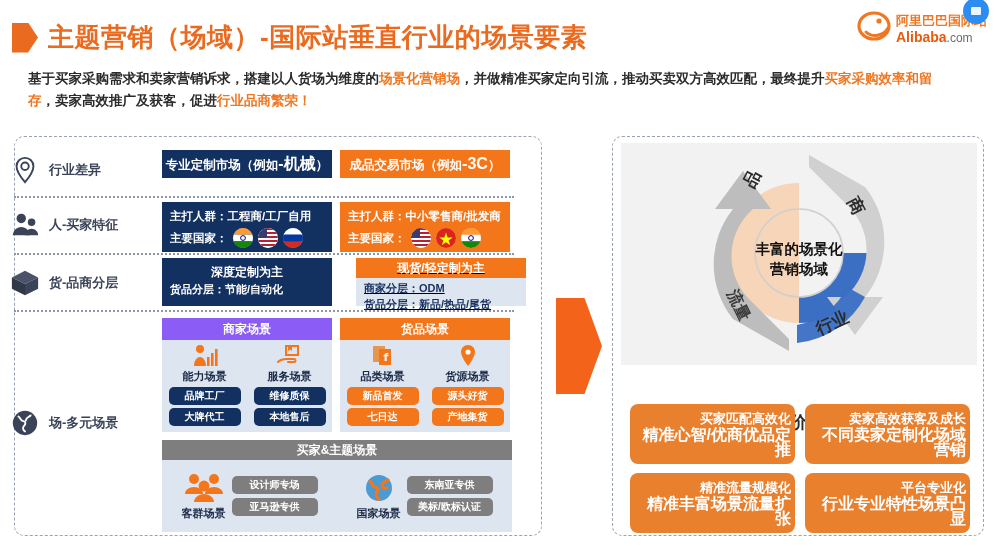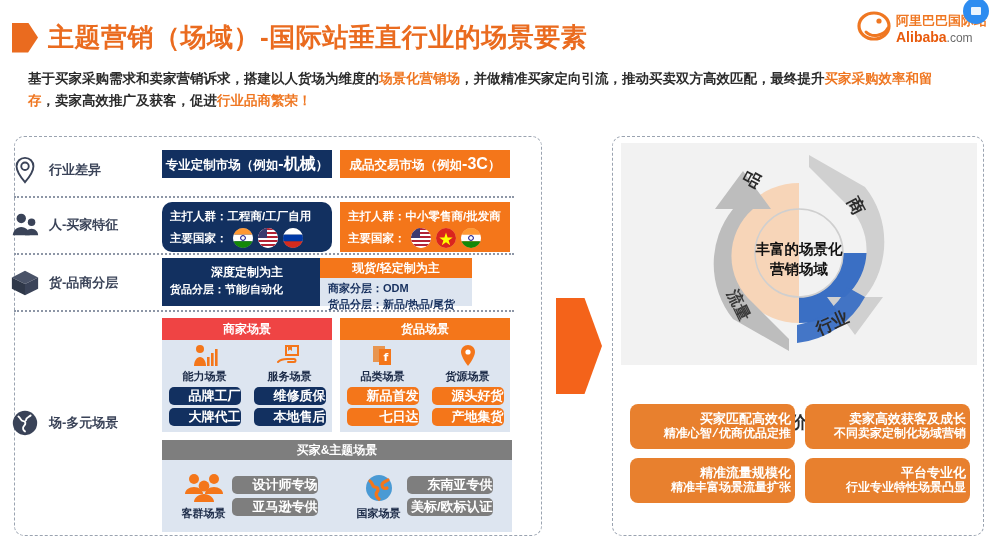--- a/index.html
+++ b/index.html
@@ -59,22 +59,22 @@
   .body-lines { font-size: 11px; font-weight: bold; line-height: 16px; padding-left: 8px; }
 
   
   .scene-wrap { position: absolute; }
   .scene-head { height: 22px; line-height: 22px; text-align: center; color: #fff;
      font-weight: bold; font-size: 12px; }
   .scene-body { background: #dde5f0; padding: 4px 0 6px; display: flex; }
   .scene-col { flex: 1; display: flex; flex-direction: column; align-items: center; gap: 3px; }
   .scene-ic { width: 26px; height: 24px; }
   .scene-name { font-size: 11px; font-weight: bold; color: #1b2a47; margin-top: -2px; }
-  .pill { width: 72px; height: 18px; line-height: 18px; text-align: right;
-     border-radius: 5px; font-size: 13px; font-weight: bold; color: #fff; }
+  .pill { width: 72px; height: 18px; line-height: 18px; text-align: center;
+     border-radius: 5px; font-size: 10px; font-weight: bold; color: #fff; }
   .pill-navy { background: #123060; }
   .pill-orange { background: #f4761a; }
   .pill-gray { background: #7e7e7e; }
 
   
   .buyer-wrap { position: absolute; left: 162px; top: 440px; width: 350px; }
   .buyer-head { height: 20px; line-height: 20px; text-align: center; background: #7e7e7e;
      color: #fff; font-weight: bold; font-size: 12px; }
   .buyer-body { background: #dde5f0; height: 72px; display: flex; align-items: center; }
   .buyer-cell { flex: 1; display: flex; align-items: center; justify-content: center; gap: 6px; }
@@ -97,21 +97,21 @@
      font-size: 14.5px; font-weight: bold; color: #111; line-height: 20px; }
 
   .value-head { position: absolute; left: 24px; top: 372px; display: flex; align-items: center; gap: 8px; margin-top: 40px; }
   .value-head .vt { font-size: 17px; font-weight: bold; color: #2a2a2a; }
 
   .cards { position: absolute; left: 630px; top: 404px; width: 340px;
      display: grid; grid-template-columns: 1fr 1fr; gap: 9px 10px; }
   .vcard { background: #e8802e; border-radius: 8px; color: #fff; text-align: right;
      padding: 6px 4px 7px; }
   .vcard .t1 { font-size: 13px; font-weight: bold; line-height: 17px; }
-  .vcard .t2 { font-size: 12px; font-weight: bold; line-height: 15px; font-family: Liberation Mono, monospace; }
+  .vcard .t2 { font-size: 16px; font-weight: bold; line-height: 15px; }
 </style>
 </head>
 <body>
 
 <div class="page">
 
   <div class="logo-wrap">
     <svg class="logo-svg" viewBox="0 0 135 48">
       <g transform="translate(2,8)">
         <ellipse cx="16" cy="14" rx="15" ry="13" fill="none" stroke="#ef7722" stroke-width="3.2"></ellipse>
@@ -174,21 +174,21 @@
   <div class="hsep" style="top:196px;"></div>
   <div class="hsep" style="top:253px;"></div>
   <div class="hsep" style="top:310px;"></div>
 
   <div class="colblk hdr-navy" style="left:162px;top:150px;width:170px;height:28px;">
     <div class="blk-title" style="line-height:28px;">
       <span>专业定制市场（例如</span><span class="sm">-机械</span><span>）</span>
     </div>
   </div>
 
-  <div class="colblk navy-body" style="left:162px;top:202px;width:170px;height:50px;padding-top:6px;border-radius:10px;">
+  <div class="colblk navy-body" style="left:162px;top:202px;width:170px;height:50px;padding-top:6px;">
     <div class="kv">
       <span>主打人群：</span><span class="val">工程商/工厂自用</span>
     </div>
     <div class="flagrow" style="margin-top:3px;">
       <span class="kv" style="padding-left:0;">主要国家：</span>
       <span class="flag">
         <svg viewBox="0 0 20 20">
             <rect width="20" height="6.7" fill="#ff9933"></rect>
             <rect y="6.7" width="20" height="6.6" fill="#fff"></rect>
             <rect y="13.3" width="20" height="6.7" fill="#138808"></rect>
@@ -258,30 +258,30 @@
         <svg viewBox="0 0 20 20">
             <rect width="20" height="6.7" fill="#ff9933"></rect>
             <rect y="6.7" width="20" height="6.6" fill="#fff"></rect>
             <rect y="13.3" width="20" height="6.7" fill="#138808"></rect>
             <circle cx="10" cy="10" r="2.4" fill="none" stroke="#000080" stroke-width="1"></circle>
           </svg>
       </span>
     </div>
   </div>
 
-  <div class="colblk" style="left:320px;top:258px;width:152px;height:48px;">
+  <div class="colblk" style="left:356px;top:258px;width:170px;height:48px;text-decoration:underline;">
     <div class="hdr-orange center-line" style="height:20px;line-height:20px;">现货/轻定制为主</div>
     <div class="light-body" style="height:28px;padding-top:2px;">
       <div class="body-lines">商家分层：ODM</div>
       <div class="body-lines">货品分层：新品/热品/尾货</div>
     </div>
   </div>
 
   <div class="scene-wrap" style="left:162px;top:318px;width:170px;">
-    <div class="scene-head" style="background:#ef4444;">商家场景</div>
+    <div class="scene-head" style="background:#8b5cf6;">商家场景</div>
     <div class="scene-body">
       <div class="scene-col">
         <svg class="scene-ic" viewBox="0 0 26 24">
           <circle cx="8" cy="5" r="4" fill="#f4761a"></circle>
           <path d="M2 22c0-5 2.7-9 6-9s6 4 6 9z" fill="#f4761a"></path>
           <rect x="15" y="13" width="2.6" height="9" fill="#f4761a"></rect>
           <rect x="19" y="9" width="2.6" height="13" fill="#f4761a"></rect>
           <rect x="23" y="5" width="2.6" height="17" fill="#f4761a"></rect>
         </svg>
         <div class="scene-name">能力场景</div>

